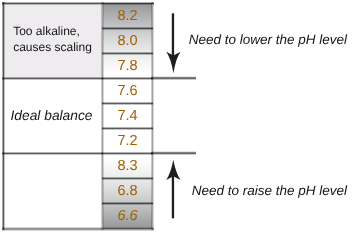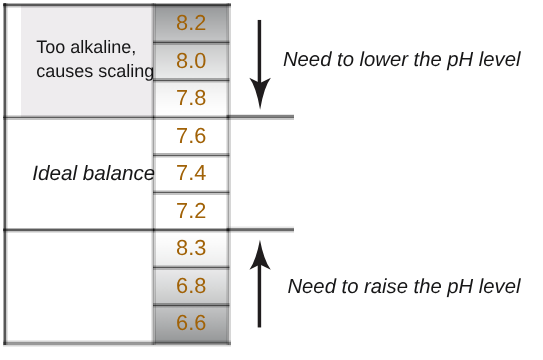--- a/index.html
+++ b/index.html
@@ -4,21 +4,21 @@
 <style>
   html,body{margin:0;padding:0;}
   body{width:362px;height:232px;background:#ffffff;
        font-family:"Liberation Sans",sans-serif;
        overflow:hidden;position:relative;
        -webkit-font-smoothing:antialiased;text-rendering:geometricPrecision;}
   #stage{position:absolute;left:0;top:0;width:362px;height:232px;}
   .band-label,.ph-cell,.ann{will-change:opacity;}
 
   
-  .band{position:absolute;left:14px;width:99px;}
+  .band{position:absolute;left:3px;width:99px;}
   .band-inner{position:absolute;left:0;width:99px;text-align:center;}
   .band-label{display:inline-block;text-align:left;
       font-size:12px;line-height:16px;color:#161617;white-space:nowrap;}
   #band-alkaline{top:3px;height:75px;background:#eeecee;}
   #band-ideal{top:78px;height:75px;background:#ffffff;}
   #band-acidic{top:153px;height:76px;background:#eeecee;}
   #band-ideal .band-label{font-style:italic;font-size:13.8px;position:relative;left:-1px;}
 
   
   #ph-col{position:absolute;left:103px;top:3px;width:49px;height:226px;overflow:hidden;}
@@ -93,21 +93,21 @@
     <div class="ph-grad" id="grad-bot"></div>
     <div id="ph-cells">
         <div class="ph-cell" style="top: 0px; height: 25px;">8.2</div>
         <div class="ph-cell" style="top: 25px; height: 25px;">8.0</div>
         <div class="ph-cell" style="top: 50px; height: 25px;">7.8</div>
         <div class="ph-cell" style="top: 75px; height: 25px;">7.6</div>
         <div class="ph-cell" style="top: 100px; height: 25px;">7.4</div>
         <div class="ph-cell" style="top: 125px; height: 25px;">7.2</div>
         <div class="ph-cell" style="top: 150px; height: 25px;">8.3</div>
         <div class="ph-cell" style="top: 175px; height: 25px;">6.8</div>
-        <div class="ph-cell" style="top: 200px; height: 26px;">6.6</div>
+        <div class="ph-cell" style="top: 200px; height: 26px; font-style: italic;">6.6</div>
       </div>
   </div>
 
   <div class="hline strong" id="band-div-1" style="left:2px;top:77px;width:101px;"></div>
   <div class="hline strong" id="band-div-2" style="left:2px;top:152px;width:101px;"></div>
 
   <div id="row-lines">
       <div class="hline strong" style="left: 102px; top: 27px; width: 51px;"></div>
       <div class="hline strong" style="left: 102px; top: 52px; width: 51px;"></div>
       <div class="hline strong" style="left: 102px; top: 77px; width: 51px;"></div>

